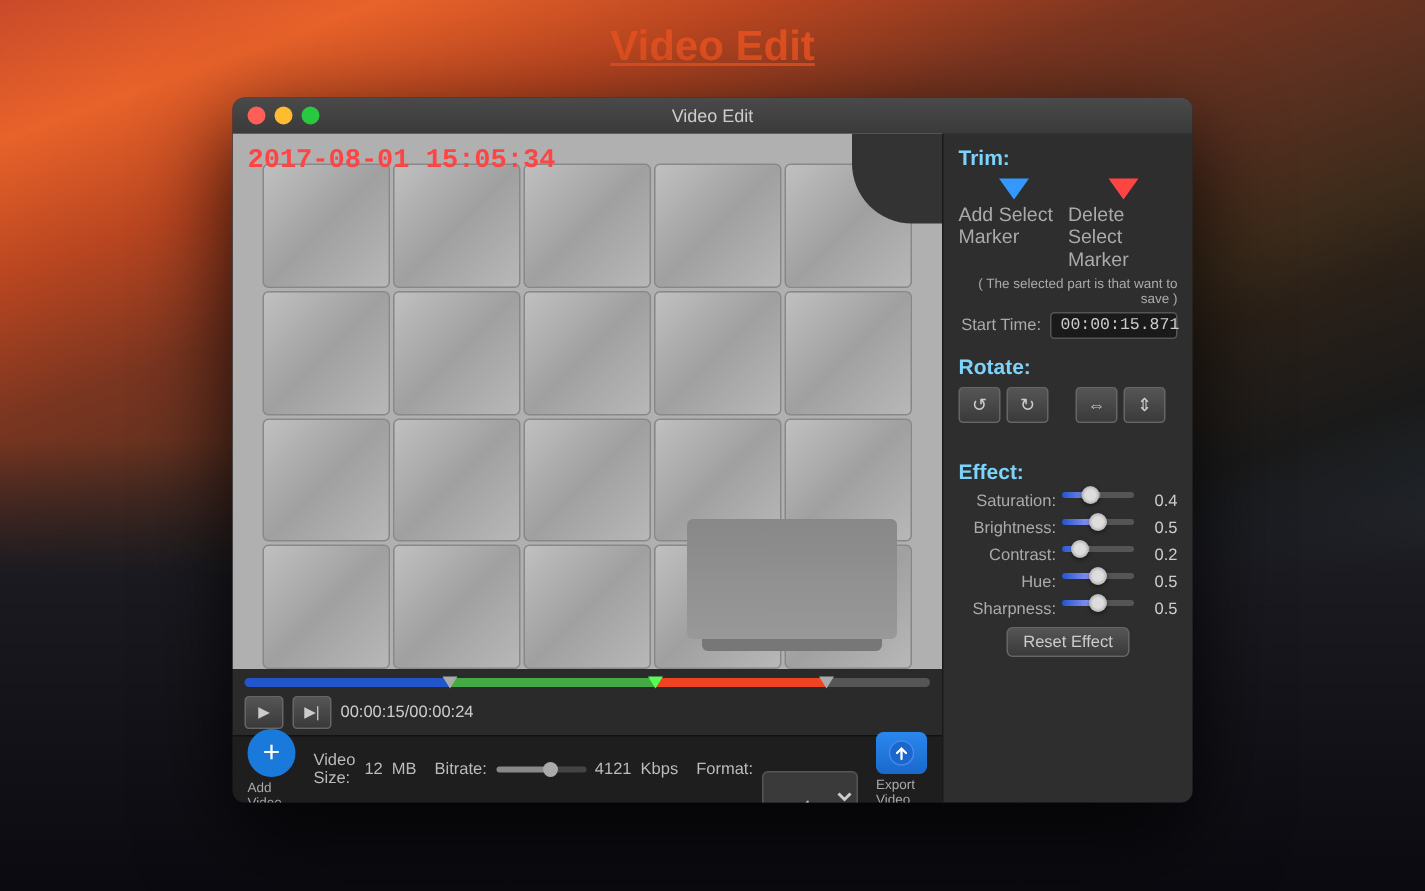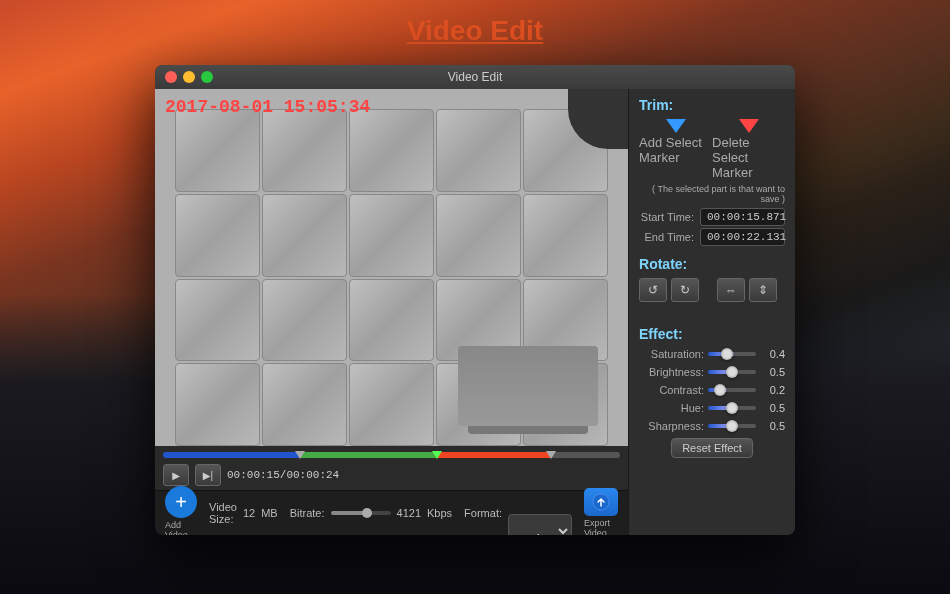--- a/index.html
+++ b/index.html
@@ -234,21 +234,21 @@
       cursor: pointer;
       display: flex;
       align-items: center;
       justify-content: center;
       color: #ccc;
       font-size: 10px;
     }
     .time-display {
       font-size: 11px;
       color: #ccc;
-      font-family: Liberation Mono, monospace;
+      font-family: Liberation Sans, sans-serif;
     }
 
     
     .bottom-bar {
       height: 45px;
       background: #1e1e1e;
       display: flex;
       align-items: center;
       padding: 0 10px;
       gap: 12px;
@@ -422,21 +422,21 @@
       color: #ccc;
     }
     .rotate-divider {
       width: 10px;
     }
 
     
     .effect-section {}
     .effect-row {
       display: flex;
-      align-items: center;
+      align-items: flex-start;
       margin-bottom: 6px;
       gap: 4px;
     }
     .effect-label {
       font-size: 11px;
       color: #aaa;
       text-align: right;
       width: 65px;
       flex-shrink: 0;
     }
@@ -603,24 +603,20 @@
           <div class="trim-marker-btn">
             <div class="flag-del"></div>
             <span class="trim-marker-label">Delete Select Marker</span>
           </div>
         </div>
         <div class="trim-note">( The selected part is that want to save )</div>
         <div class="trim-time-row">
           <span class="trim-time-label">Start Time:</span>
           <div class="trim-time-value">00:00:15.871</div>
         </div>
-        <div class="trim-time-row">
-          <span class="trim-time-label">End Time:</span>
-          <div class="trim-time-value">00:00:22.131</div>
-        </div>
       </div>
 
       <div class="rotate-section">
         <div class="section-title">Rotate:</div>
         <div class="rotate-buttons">
           <div class="rotate-btn">↺</div>
           <div class="rotate-btn">↻</div>
           <div class="rotate-divider"></div>
           <div class="rotate-btn">⇔</div>
           <div class="rotate-btn">⇕</div>

